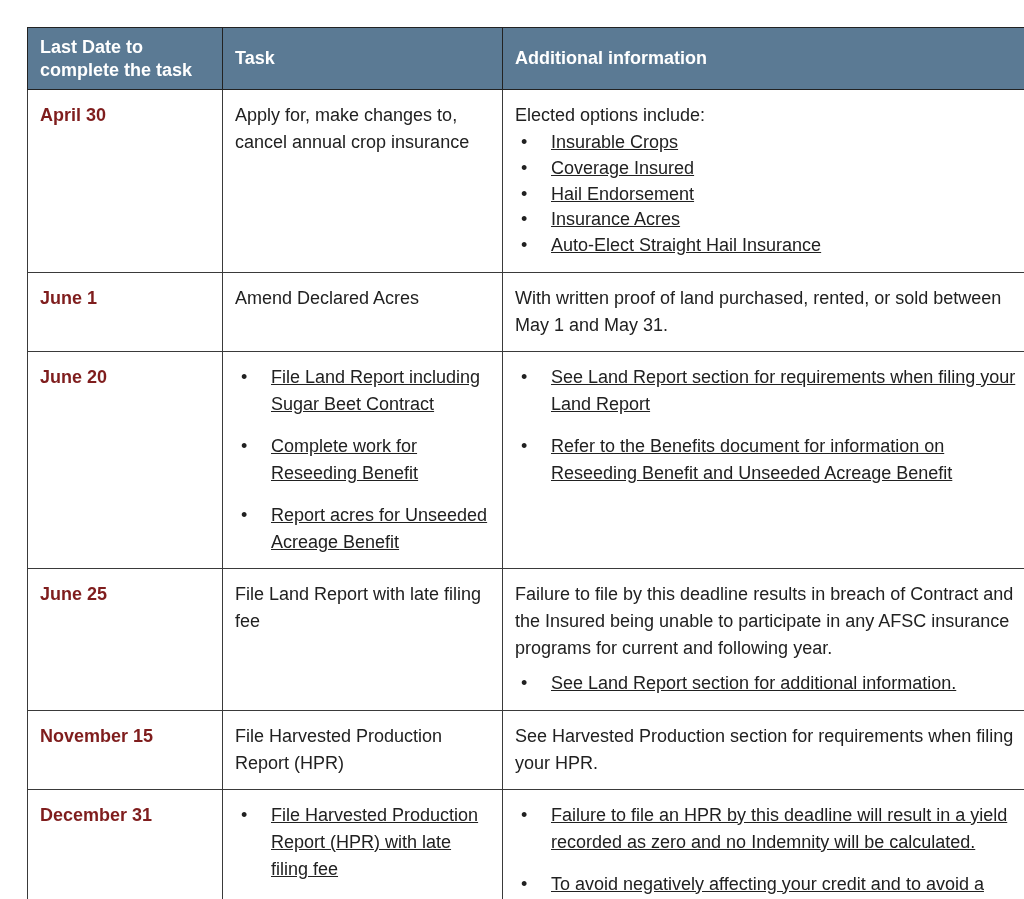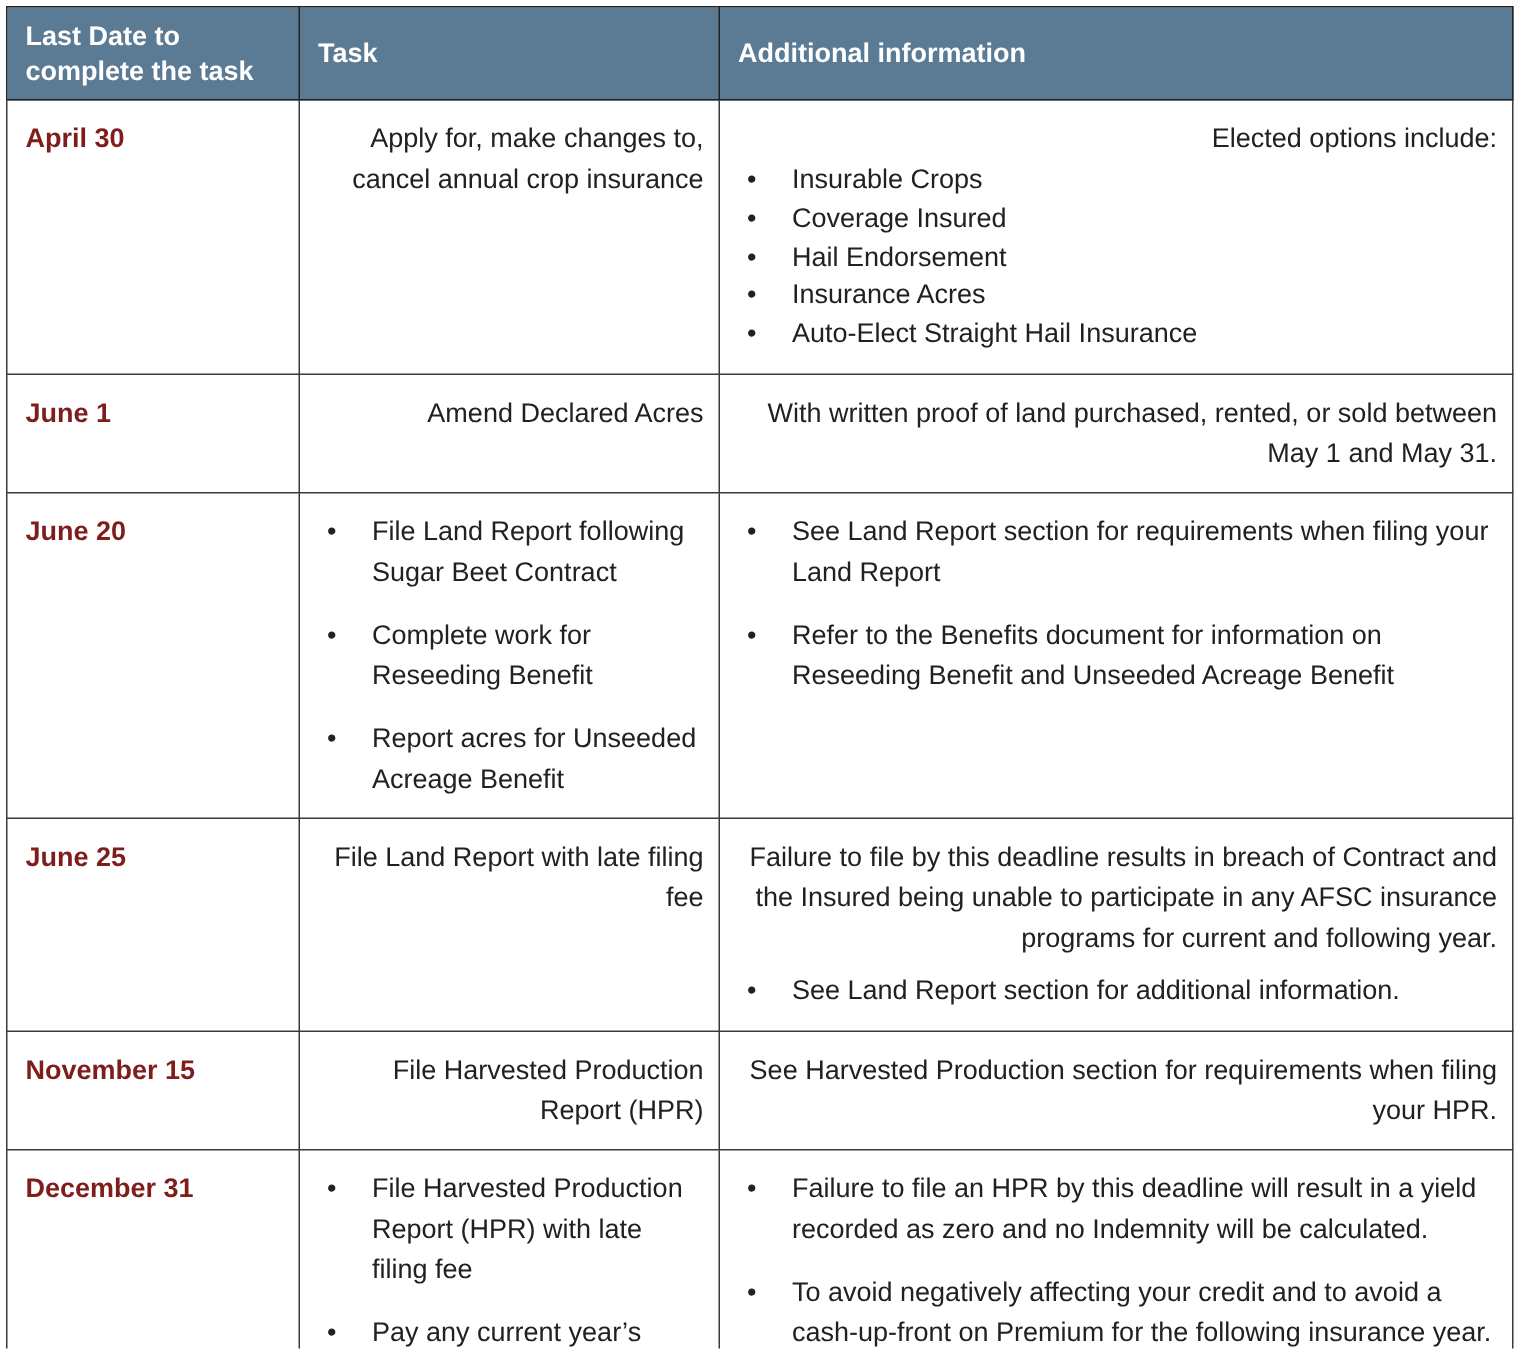--- a/index.html
+++ b/index.html
@@ -4,21 +4,21 @@
 <style>
   * { box-sizing: border-box; margin: 0; padding: 0; }
   html, body {
     background: #ffffff;
     font-family: "Liberation Sans", "DejaVu Sans", sans-serif;
     color: #212121;
   }
   .page {
     width: 1024px;
     height: 899px;
-    padding: 4px;
+    padding: 27px;
     background: #ffffff;
   }
   table.deadline-table {
     width: 1004px;
     border-collapse: collapse;
     table-layout: fixed;
     border: 1px solid #2e2e2e;
     border-bottom: 2px solid #1a1a1a;
   }
   col.c1 { width: 195px; }
@@ -46,23 +46,23 @@
   }
   tbody tr:nth-child(1) td { height: 178px; }
   tbody tr:nth-child(2) td { height: 66px;  }
   tbody tr:nth-child(3) td { height: 188px; }
   tbody tr:nth-child(4) td { height: 130px; }
   tbody tr:nth-child(5) td { height: 70px;  }
   tbody tr:nth-child(6) td { height: 188px; }
 
   td.c-date { font-weight: bold; color: #7f1d1d; }
 
-  td p { margin: 0; text-align: right; }
+  td p { margin: 0; }
 
-  td ul { list-style: none; margin: 0; padding: 0; }
+  td ul { list-style: none; margin: 0; padding: 0; text-decoration: underline; }
   td ul li {
     position: relative;
     padding-left: 36px;
   }
   td ul li::before {
     content: "\2022";
     position: absolute;
     left: 6px;
     top: 0;
   }
@@ -112,21 +112,21 @@
             <p>Amend Declared Acres</p>
           </td>
           <td>
             <p>With written proof of land purchased, rented, or sold between May 1 and May 31.</p>
           </td>
         </tr>
         <tr>
           <td class="c-date">June 20</td>
           <td>
             <ul class="spaced">
-              <li>File Land Report following Sugar Beet Contract</li>
+              <li>File Land Report including Sugar Beet Contract</li>
               <li>Complete work for Reseeding Benefit</li>
               <li>Report acres for Unseeded Acreage Benefit</li>
             </ul>
           </td>
           <td>
             <ul class="spaced">
               <li>See Land Report section for requirements when filing your Land Report</li>
               <li>Refer to the Benefits document for information on Reseeding Benefit and Unseeded Acreage Benefit</li>
             </ul>
           </td>

